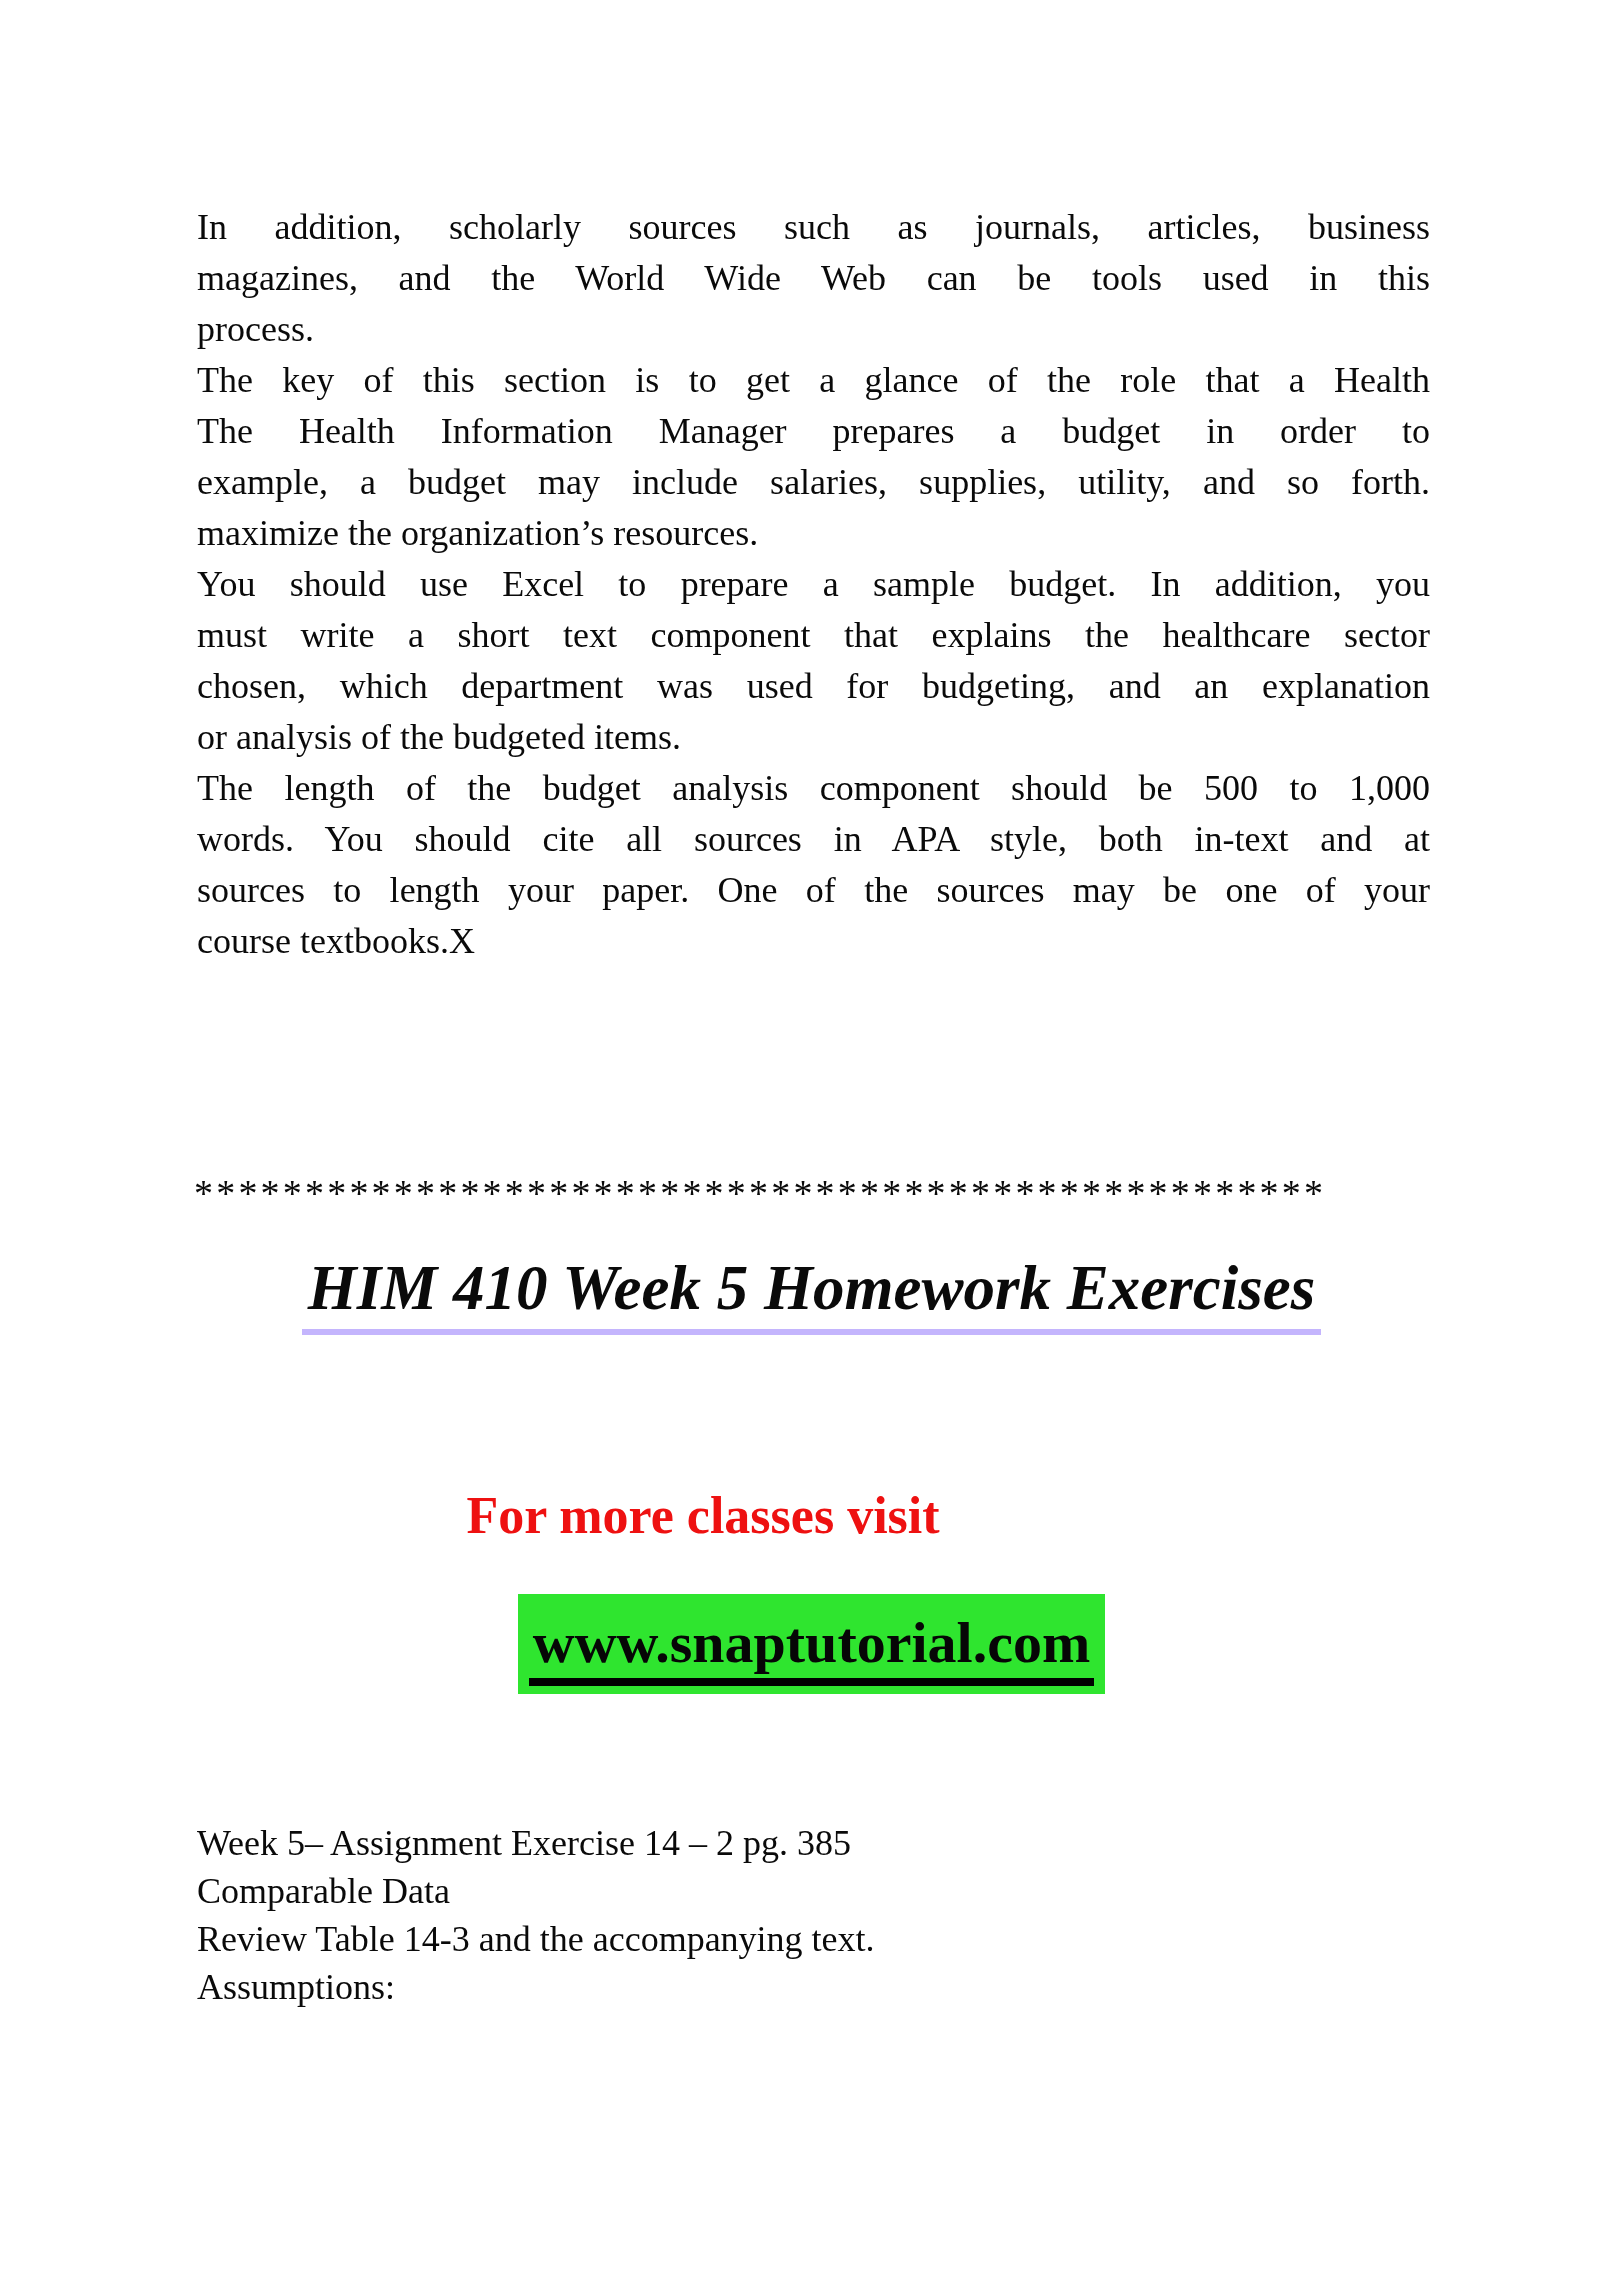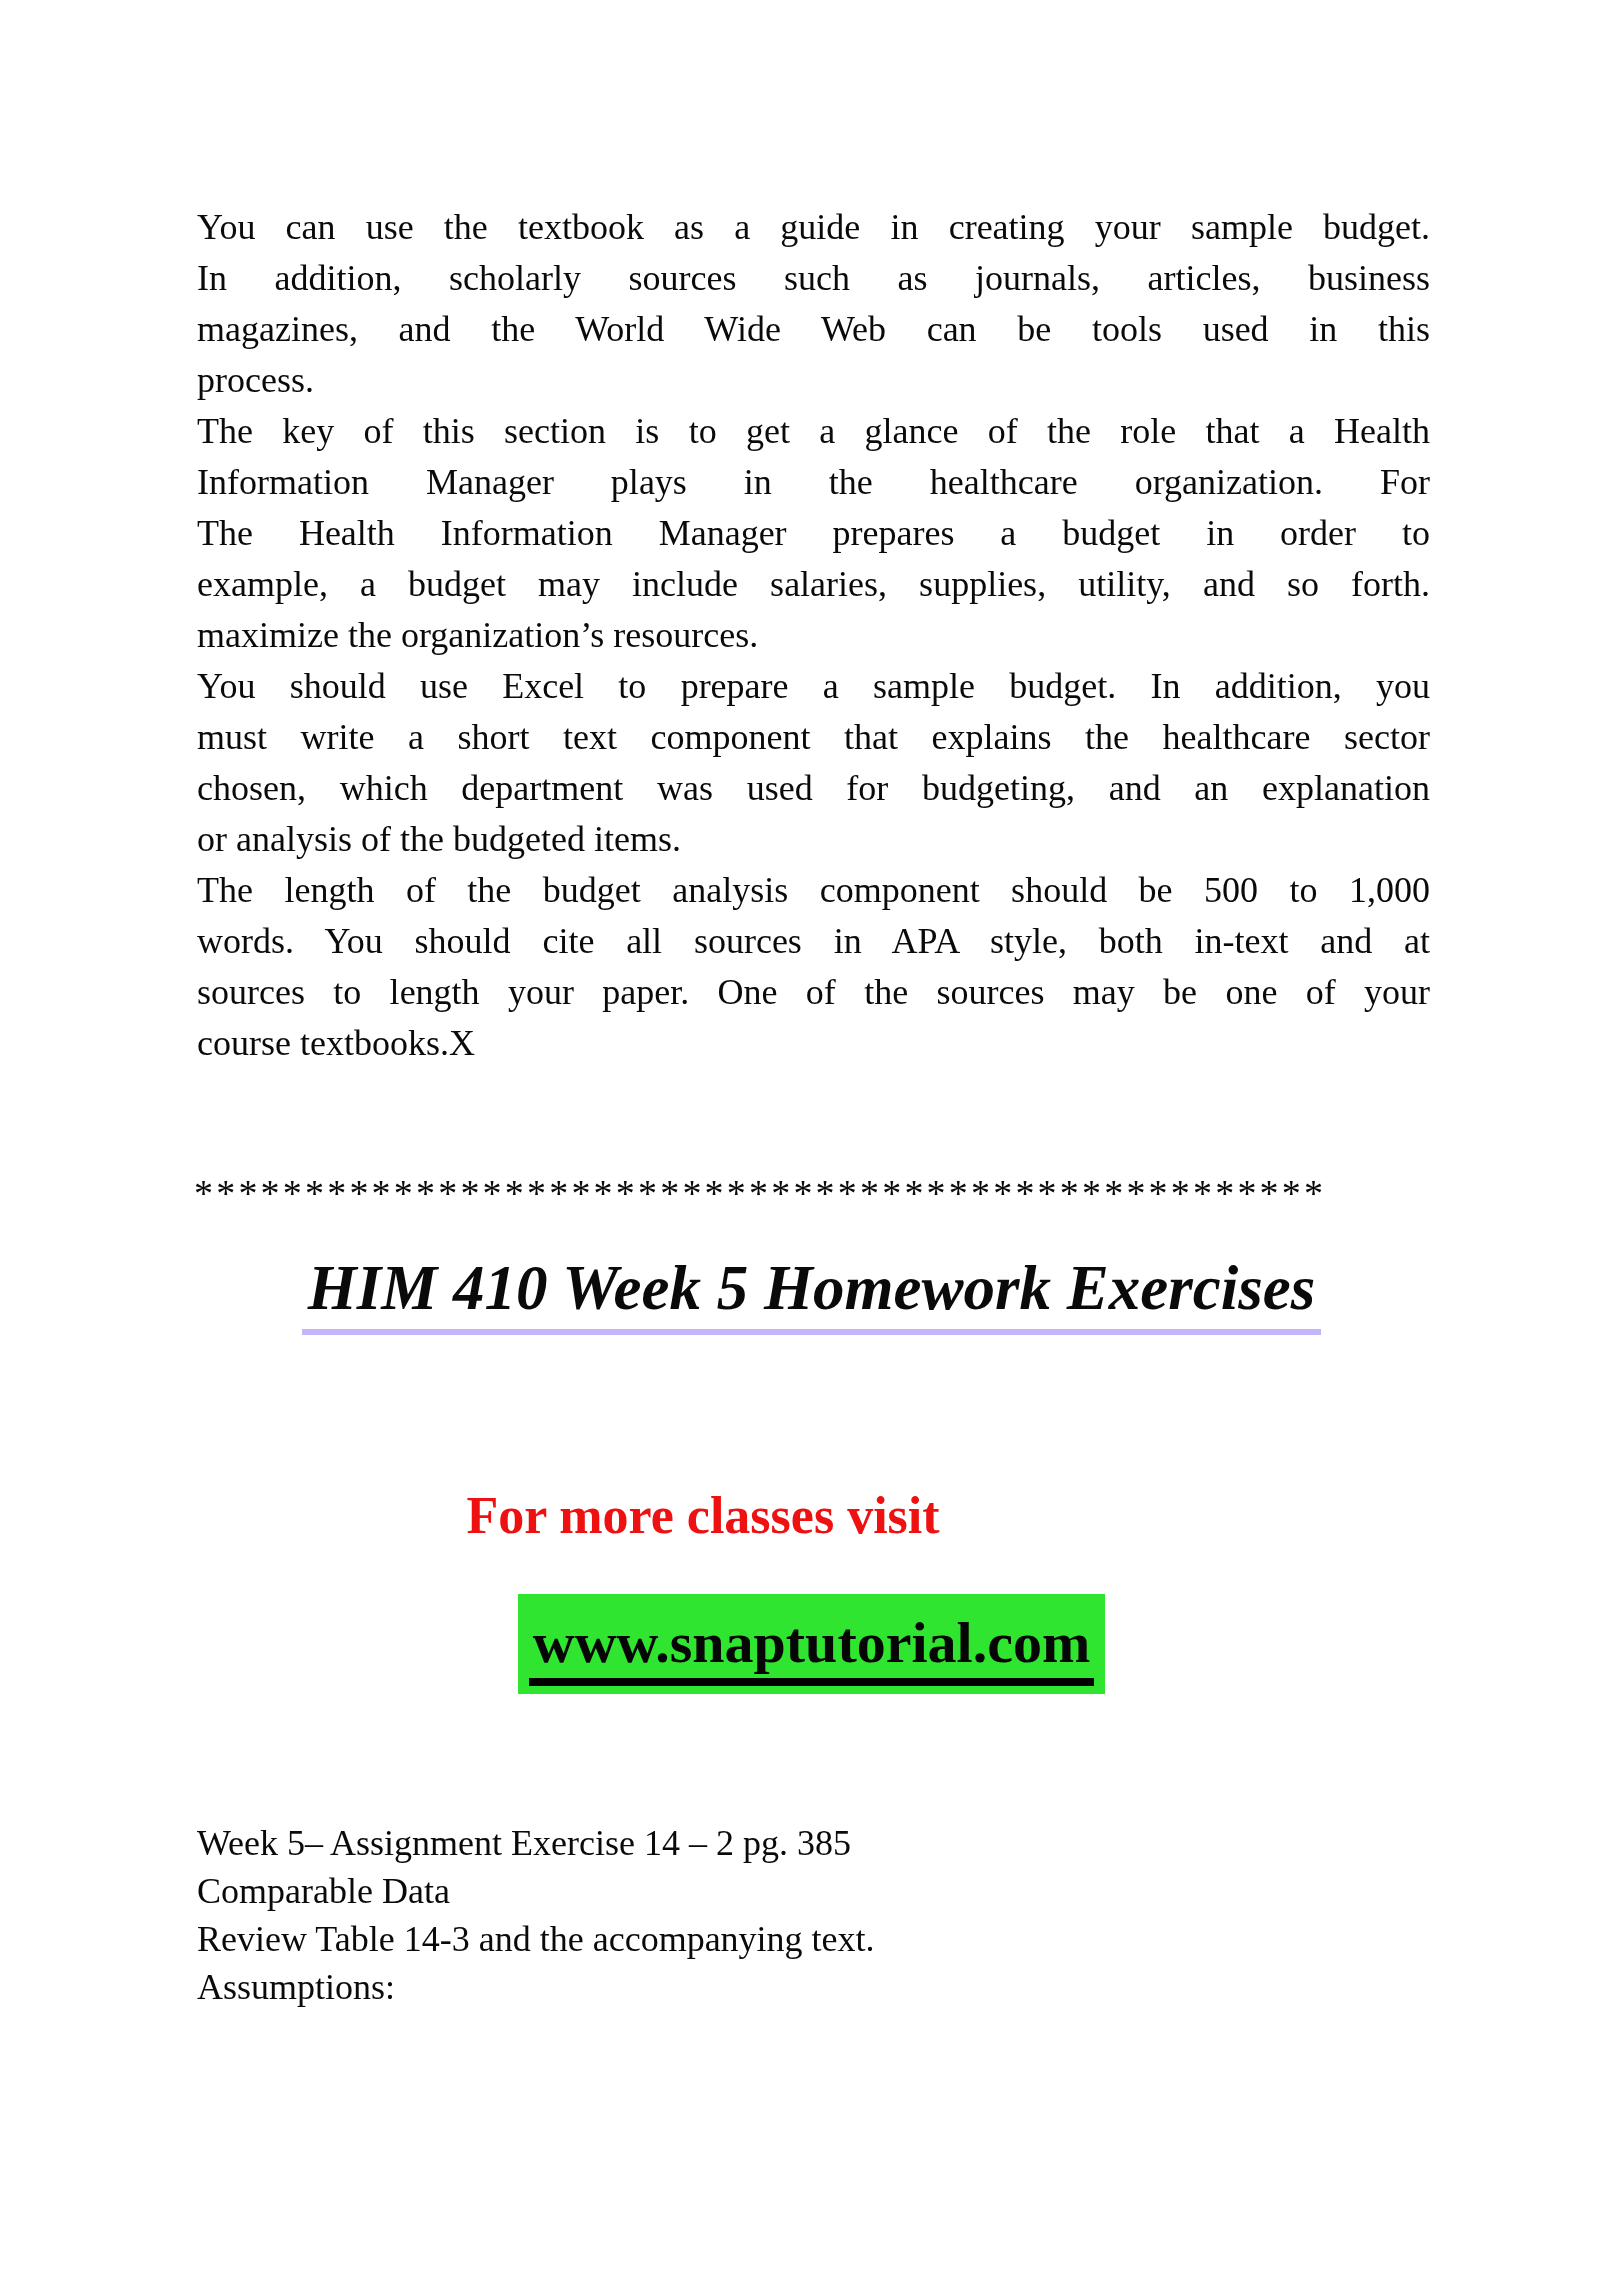--- a/index.html
+++ b/index.html
@@ -93,26 +93,24 @@
     font-size:36px;
     line-height:48px;
   }
 </style>
 </head>
 <body>
 
 <div class="page">
 
   <div class="body-text">
-      <div class="line just">You can use the textbook as a guide in creating your sample budget.</div>
       <div class="line just">In addition, scholarly sources such as journals, articles, business</div>
       <div class="line just">magazines, and the World Wide Web can be tools used in this</div>
       <div class="line">process.</div>
       <div class="line just">The key of this section is to get a glance of the role that a Health</div>
-      <div class="line just">Information Manager plays in the healthcare organization. For</div>
       <div class="line just">The Health Information Manager prepares a budget in order to</div>
       <div class="line just">example, a budget may include salaries, supplies, utility, and so forth.</div>
       <div class="line">maximize the organization’s resources.</div>
       <div class="line just">You should use Excel to prepare a sample budget. In addition, you</div>
       <div class="line just">must write a short text component that explains the healthcare sector</div>
       <div class="line just">chosen, which department was used for budgeting, and an explanation</div>
       <div class="line">or analysis of the budgeted items.</div>
       <div class="line just">The length of the budget analysis component should be 500 to 1,000</div>
       <div class="line just">words. You should cite all sources in APA style, both in-text and at</div>
       <div class="line just">sources to length your paper. One of the sources may be one of your</div>

